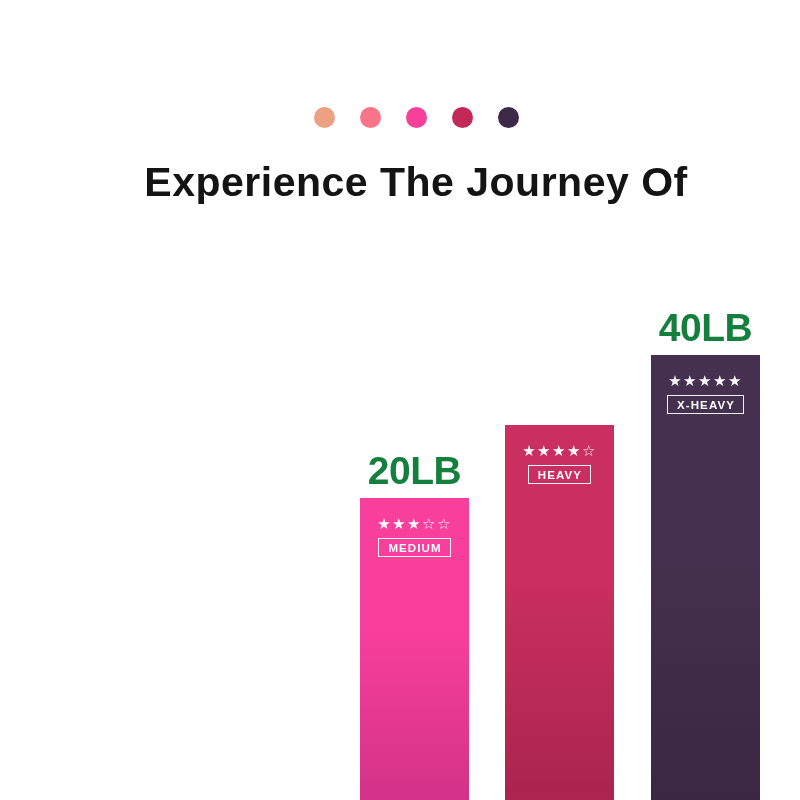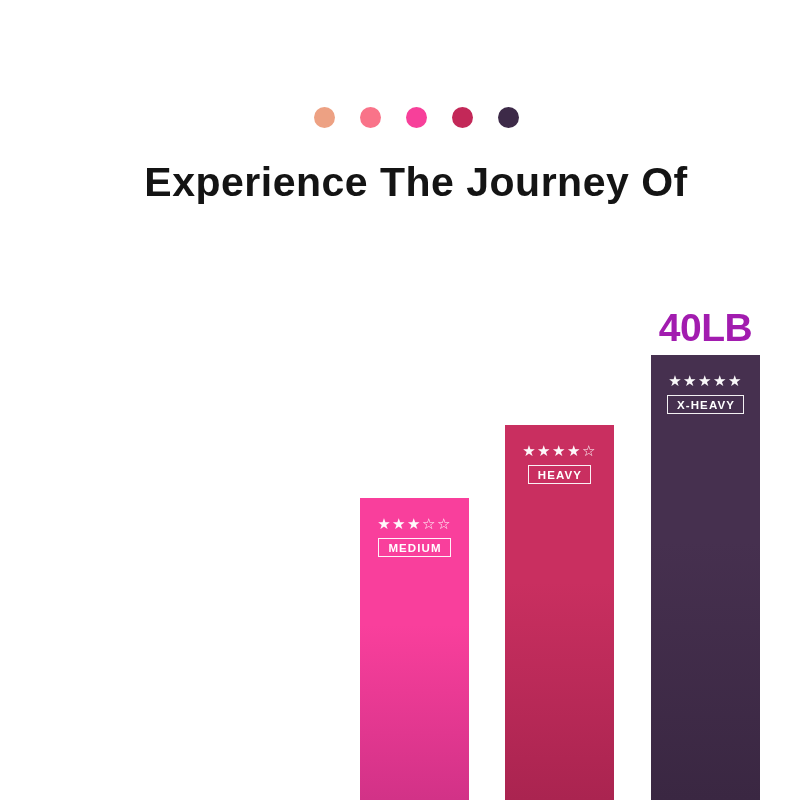--- a/index.html
+++ b/index.html
@@ -73,21 +73,21 @@
     bottom: 0;
   }
   .bar-value {
     position: absolute;
     left: 50%;
     transform: translateX(-50%);
     bottom: 100%;
     margin-bottom: 5px;
     font-size: 39px;
     font-weight: bold;
-    color: #a21caf;
+    color: #15803d;
     letter-spacing: -0.5px;
     white-space: nowrap;
   }
   .bar-col {
     position: relative;
     width: 100%;
     height: 100%;
     overflow: hidden;
   }
   .bar-badge {
@@ -131,20 +131,21 @@
       <div class="dot" style="background: rgb(195, 40, 88);"></div>
       <div class="dot" style="background: rgb(61, 42, 72);"></div>
     </div>
 
   <div id="heading">
     <span class="hl">Experience The Journey Of</span>
   </div>
 
   <div id="chart">
       <div class="bar-group" style="left: 344px; width: 109px; height: 302px;">
+        <div class="bar-value">20LB</div>
         <div class="bar-col" style="background: linear-gradient(rgb(249, 63, 156) 0%, rgb(249, 63, 156) 42%, rgb(210, 50, 135) 100%);">
           <div class="bar-badge">
             <div class="stars">★★★☆☆</div>
             <div class="level-box">MEDIUM</div>
           </div>
         </div>
       </div>
       <div class="bar-group" style="left: 489px; width: 109px; height: 375px;">
         <div class="bar-col" style="background: linear-gradient(rgb(201, 47, 96) 0%, rgb(201, 47, 96) 42%, rgb(170, 36, 80) 100%);">
           <div class="bar-badge">

